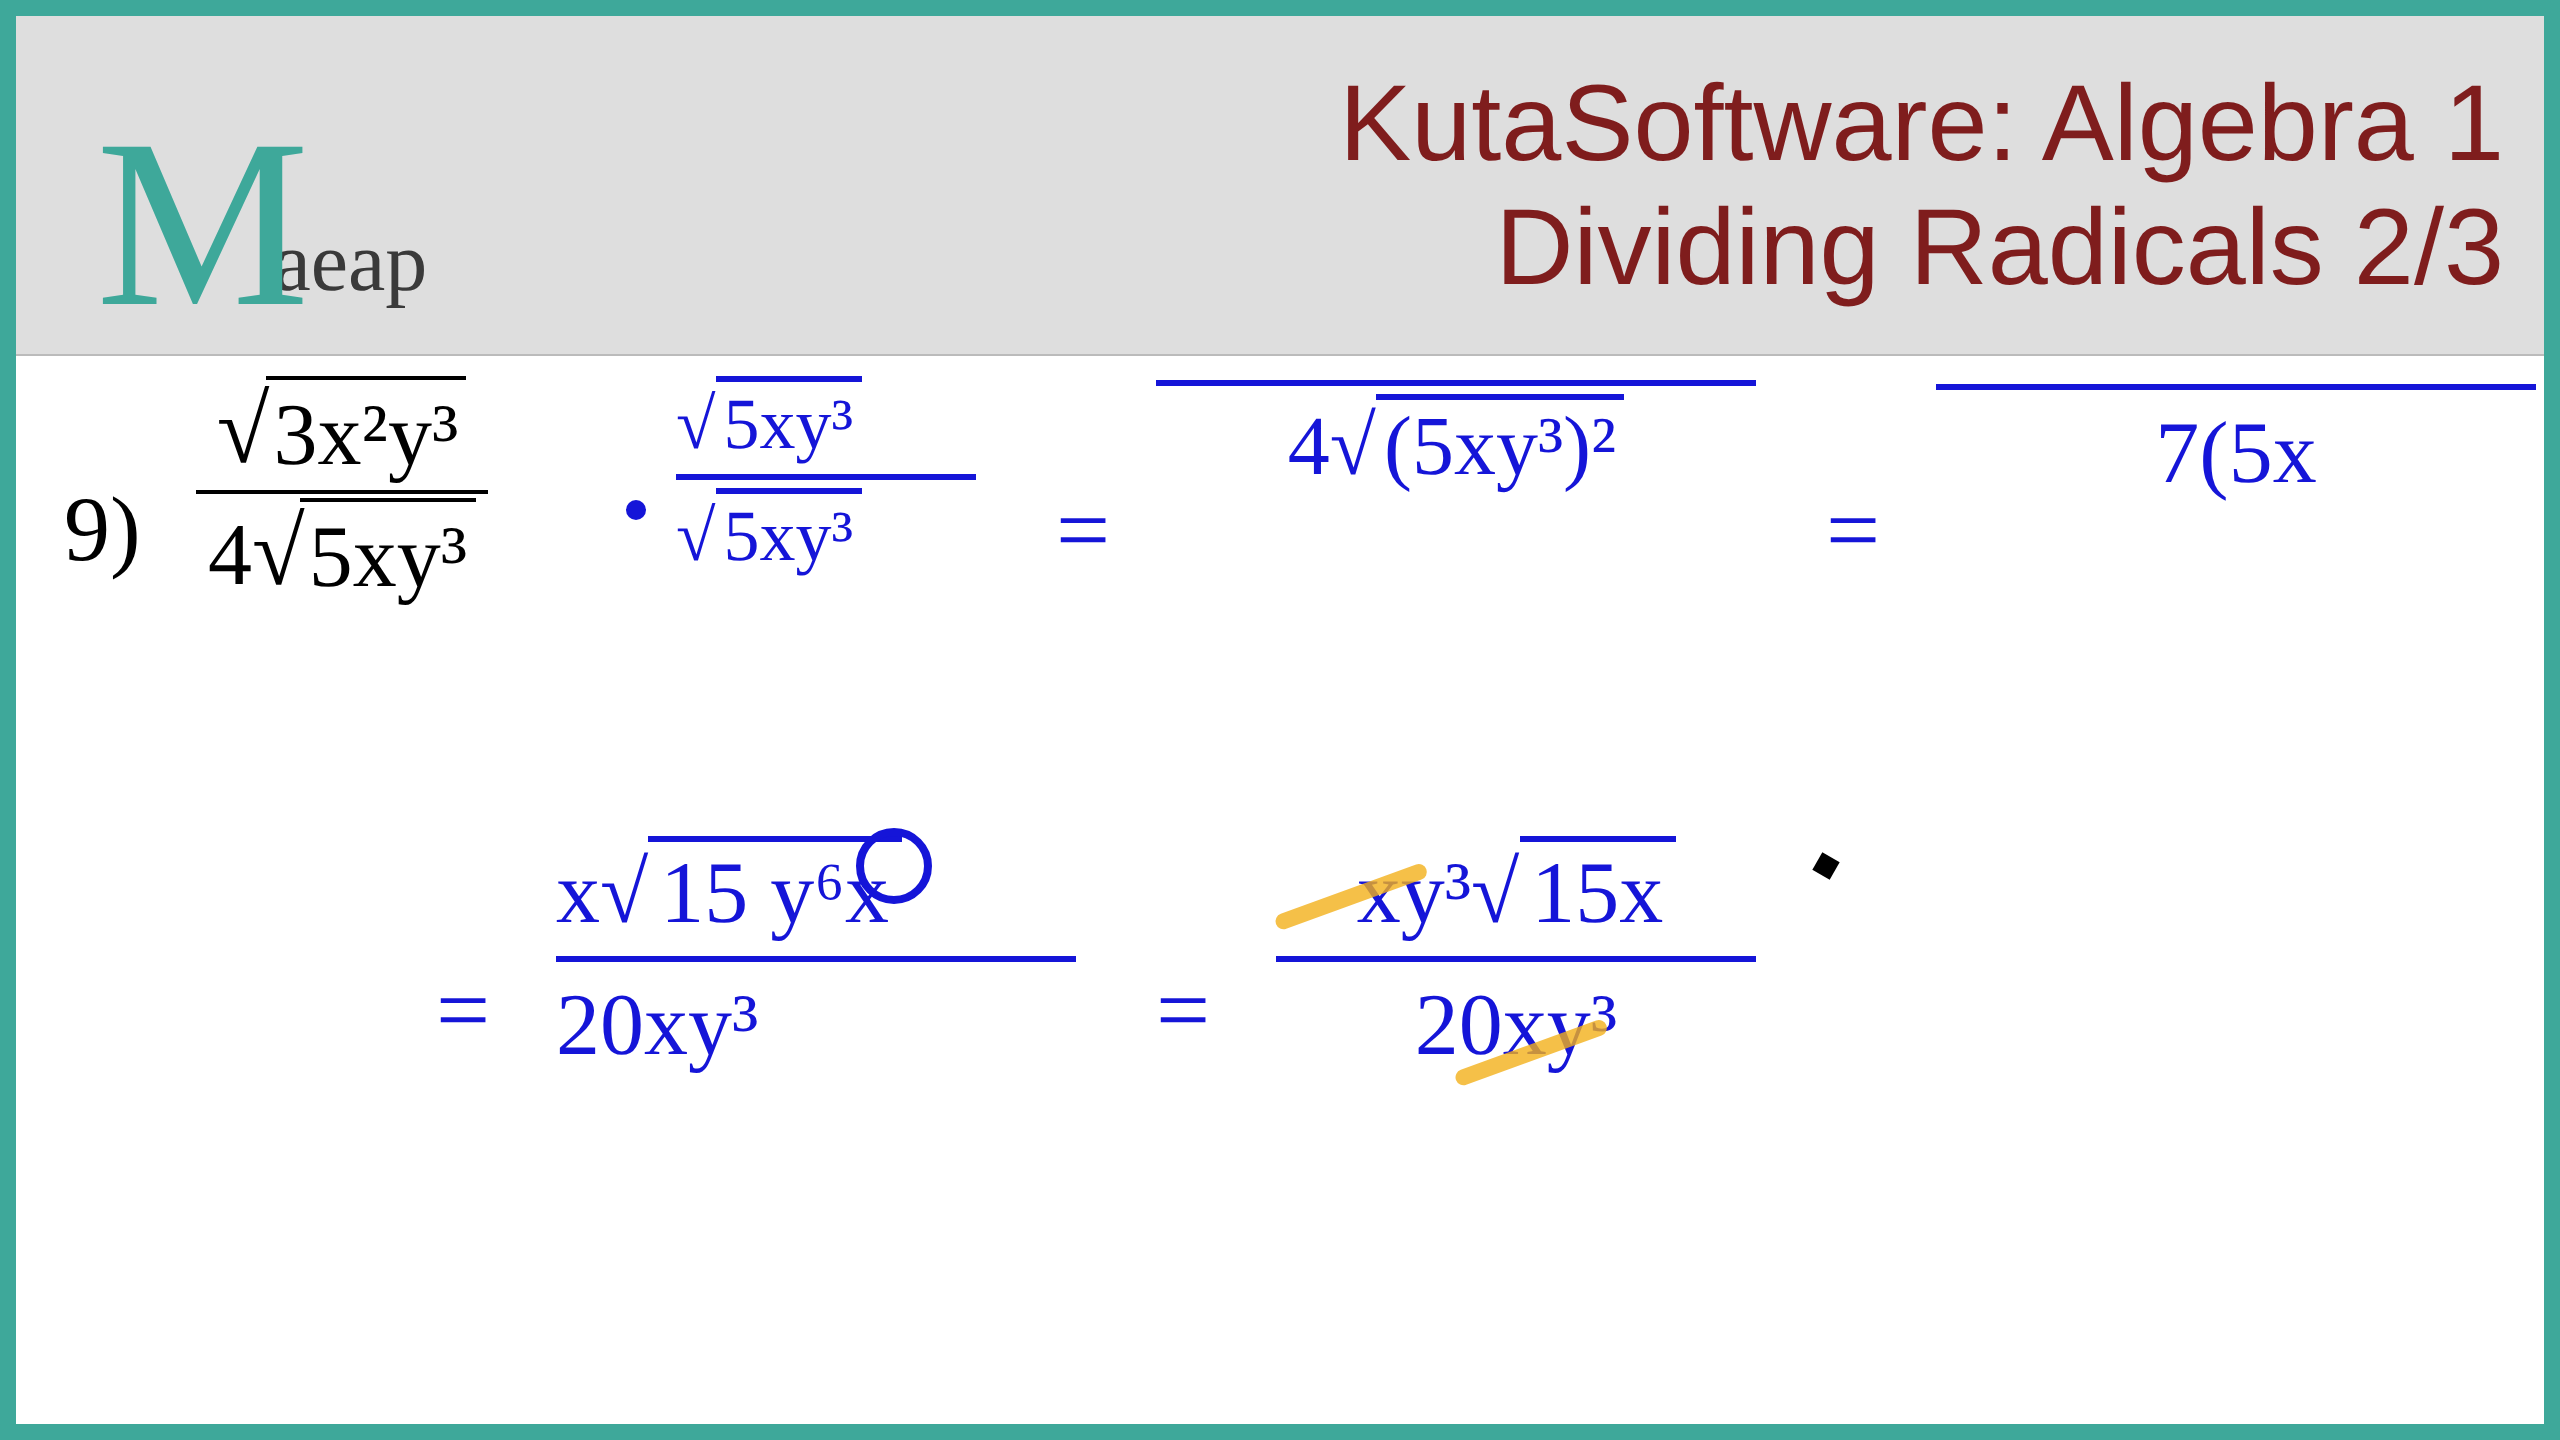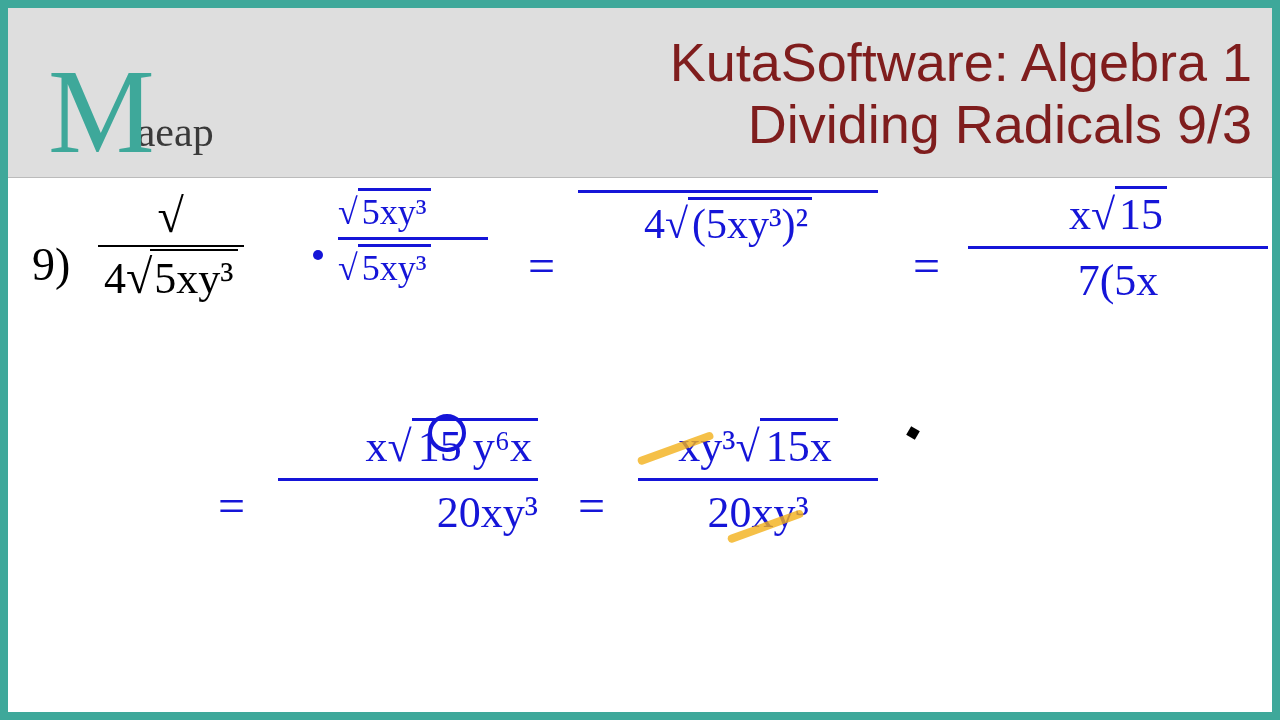--- a/index.html
+++ b/index.html
@@ -141,32 +141,33 @@
 <div class="header">
   <div class="logo-box">
     <span class="logo-letter">M</span>
     <div class="logo-stack">
       <span class="logo-sub">ae</span>
       <span class="logo-sub">ap</span>
     </div>
   </div>
   <div class="titles">
     <div class="title-line1">KutaSoftware: Algebra 1</div>
-    <div class="title-line2">Dividing Radicals 9/3</div>
+    <div class="title-line2">Dividing Radicals 2/3</div>
   </div>
 </div>
 
 <div class="workarea">
 
   <span class="problem-number">9)</span>
 
   <div class="printed-frac">
     <div class="frac-num">
       <span class="sqrt-box">
         <span style="font-size:48px;">√</span>
+        <span class="sqrt-vinc">3x²y³</span>
       </span>
     </div>
     <div class="frac-bar"></div>
     <div class="frac-den">
       <span>4</span><span class="sqrt-box">
         <span style="font-size:48px;">√</span>
         <span class="sqrt-vinc">5xy³</span>
       </span>
     </div>
   </div>
@@ -190,32 +191,29 @@
   <div class="hand" style="left:570px; top:8px; font-size:42px; text-align:center;">
     <div class="bar" style="width:300px; margin:4px auto;"></div>
     <div>
       <span>4</span><span>√</span><span class="vinc" style="display:inline-block; padding:0 4px;">(5xy³)²</span>
     </div>
   </div>
 
   <span class="hand" style="left:905px; top:60px; font-size:48px;">=</span>
 
   <div class="hand" style="left:960px; top:8px; font-size:44px; text-align:center;">
-    <div>
-      <span>x</span><span>√</span><span class="vinc" style="display:inline-block; padding:0 4px;">15</span>
-    </div>
     <div class="bar" style="width:300px; margin:6px auto;"></div>
     <div>
       <span>7(5x</span>
     </div>
   </div>
 
   <span class="hand" style="left:210px; top:300px; font-size:48px;">=</span>
 
-  <div class="hand" style="left:270px; top:240px; font-size:44px; text-align:right;font-family:Liberation Serif, serif;">
+  <div class="hand" style="left:270px; top:240px; font-size:44px; text-align:left;font-family:Liberation Serif, serif;">
     <div>
       <span>x</span><span>√</span><span class="vinc" style="display:inline-block; padding:0 6px;">15 y⁶x</span>
     </div>
     <div class="bar" style="width:260px; margin:6px auto;"></div>
     <div>20xy³</div>
   </div>
 
   <div class="hand" style="left:420px; top:236px; width:38px; height:38px; border:4px solid #1515d8; border-radius:50%;"></div>
 
   <span class="hand" style="left:570px; top:300px; font-size:48px;">=</span>

